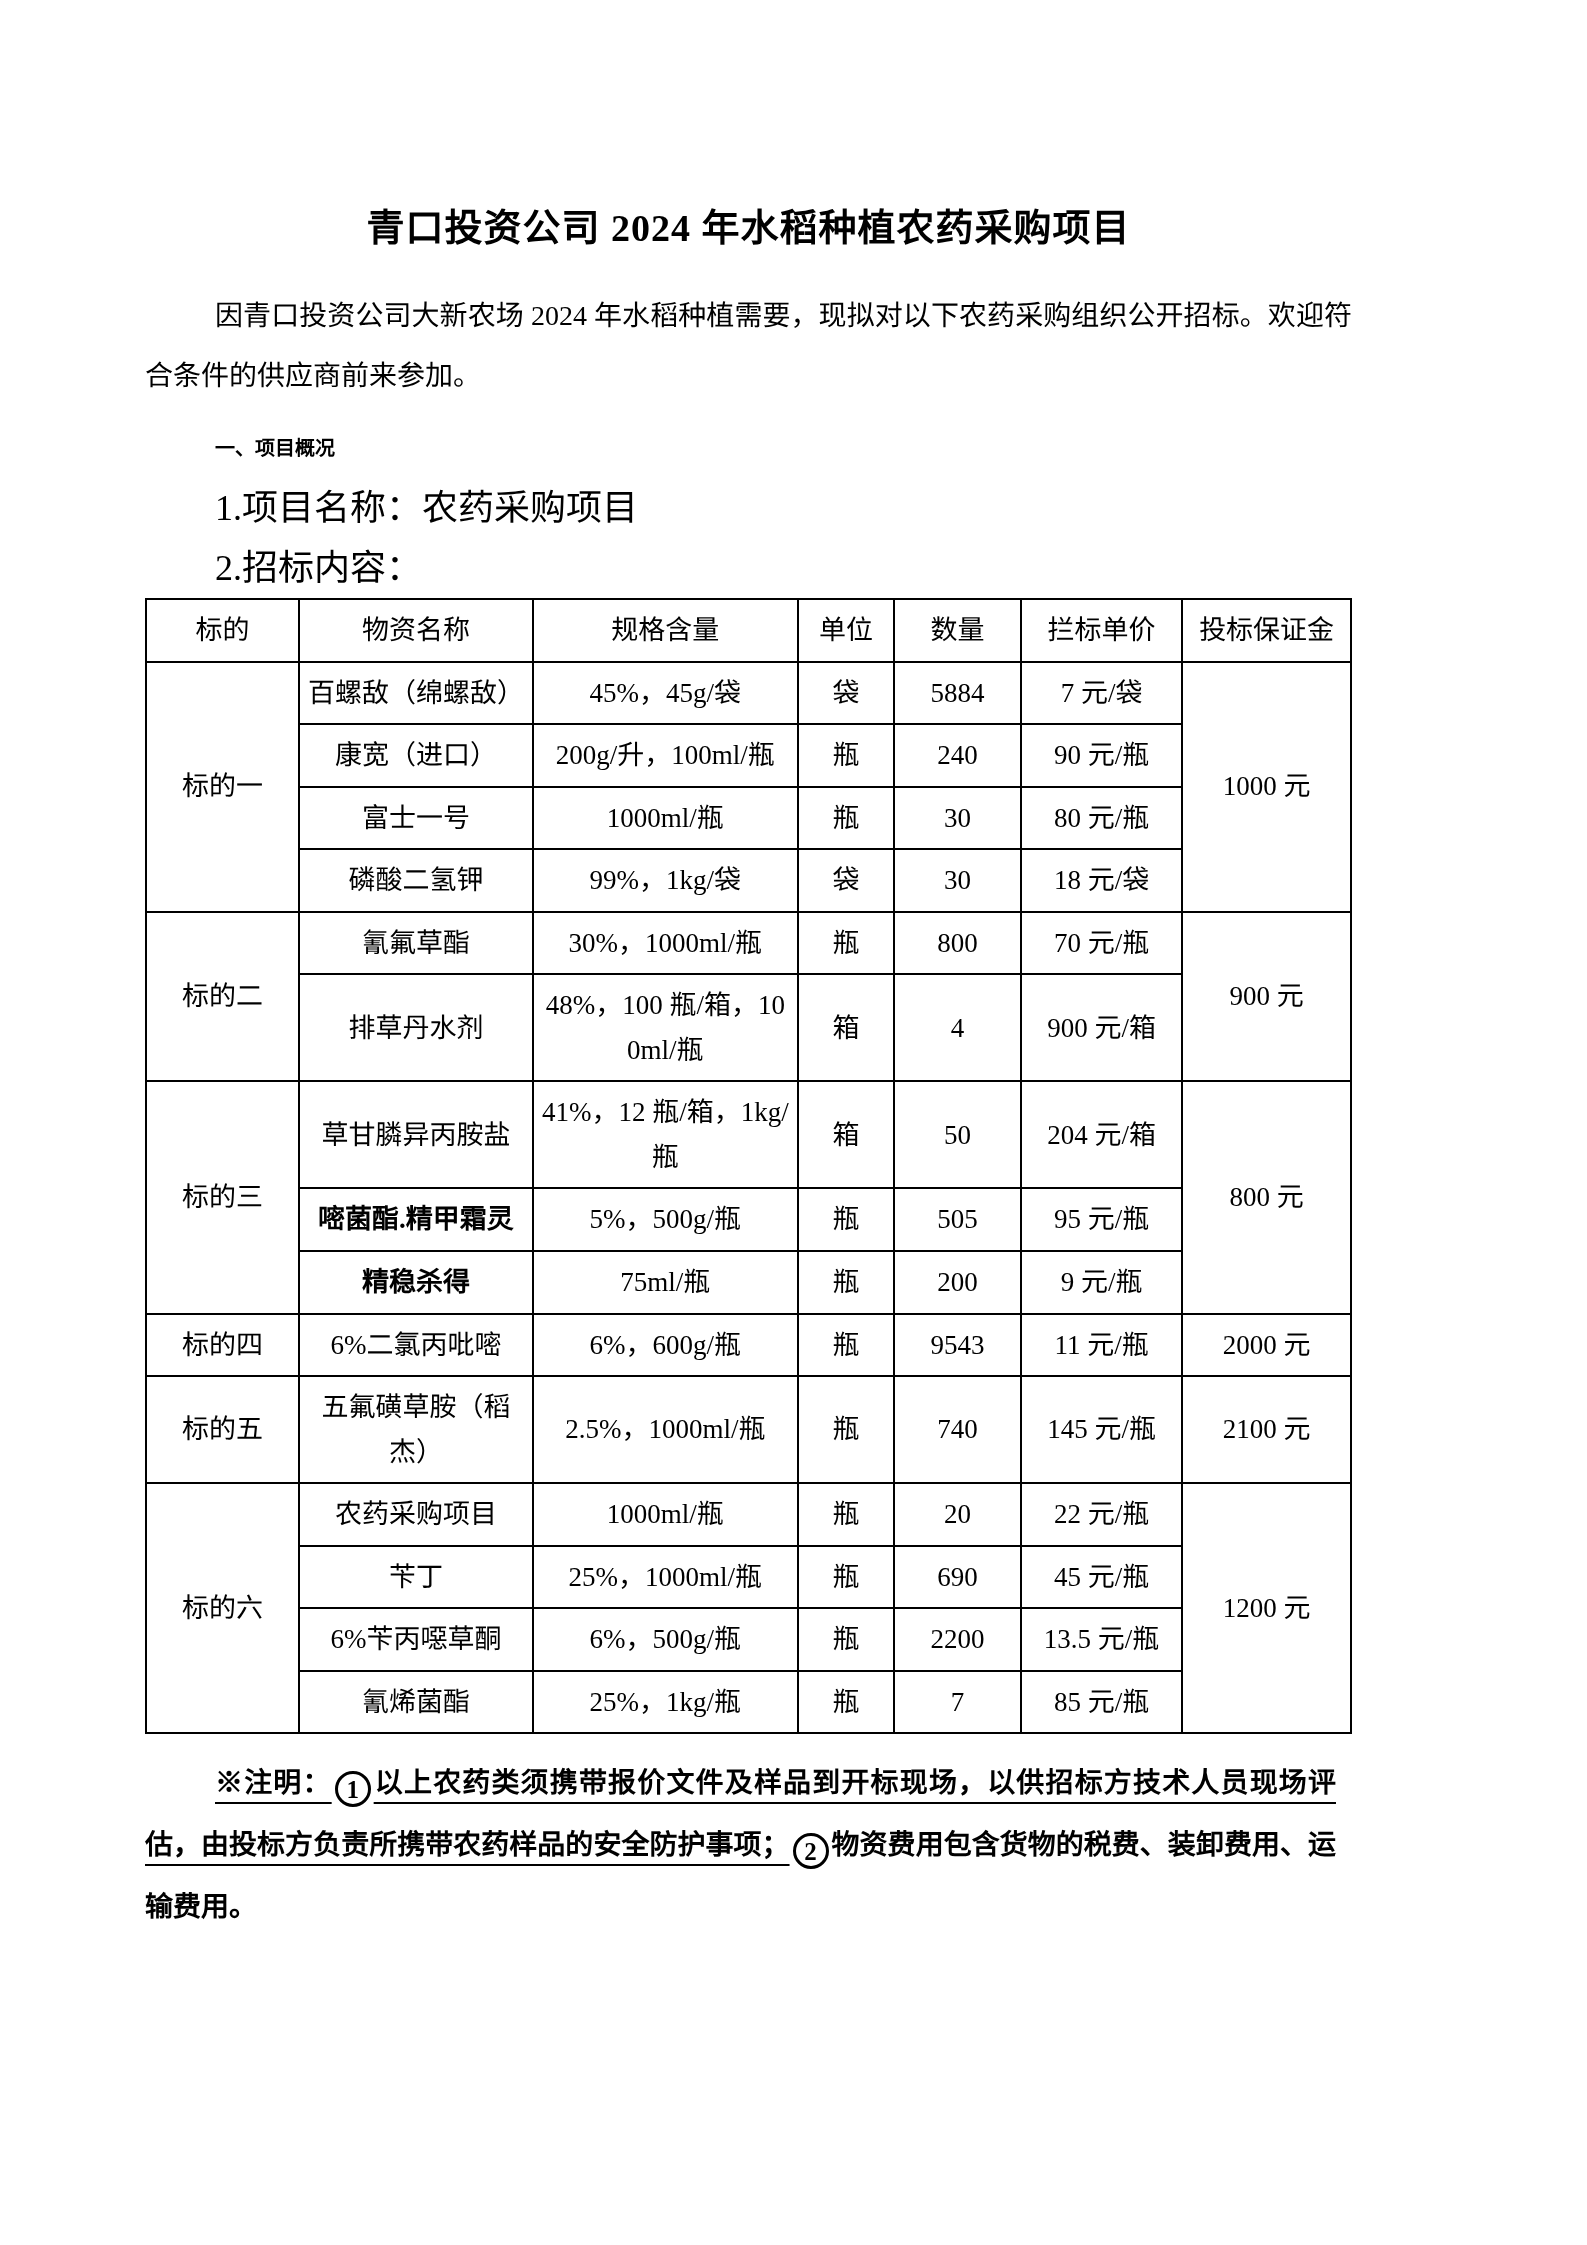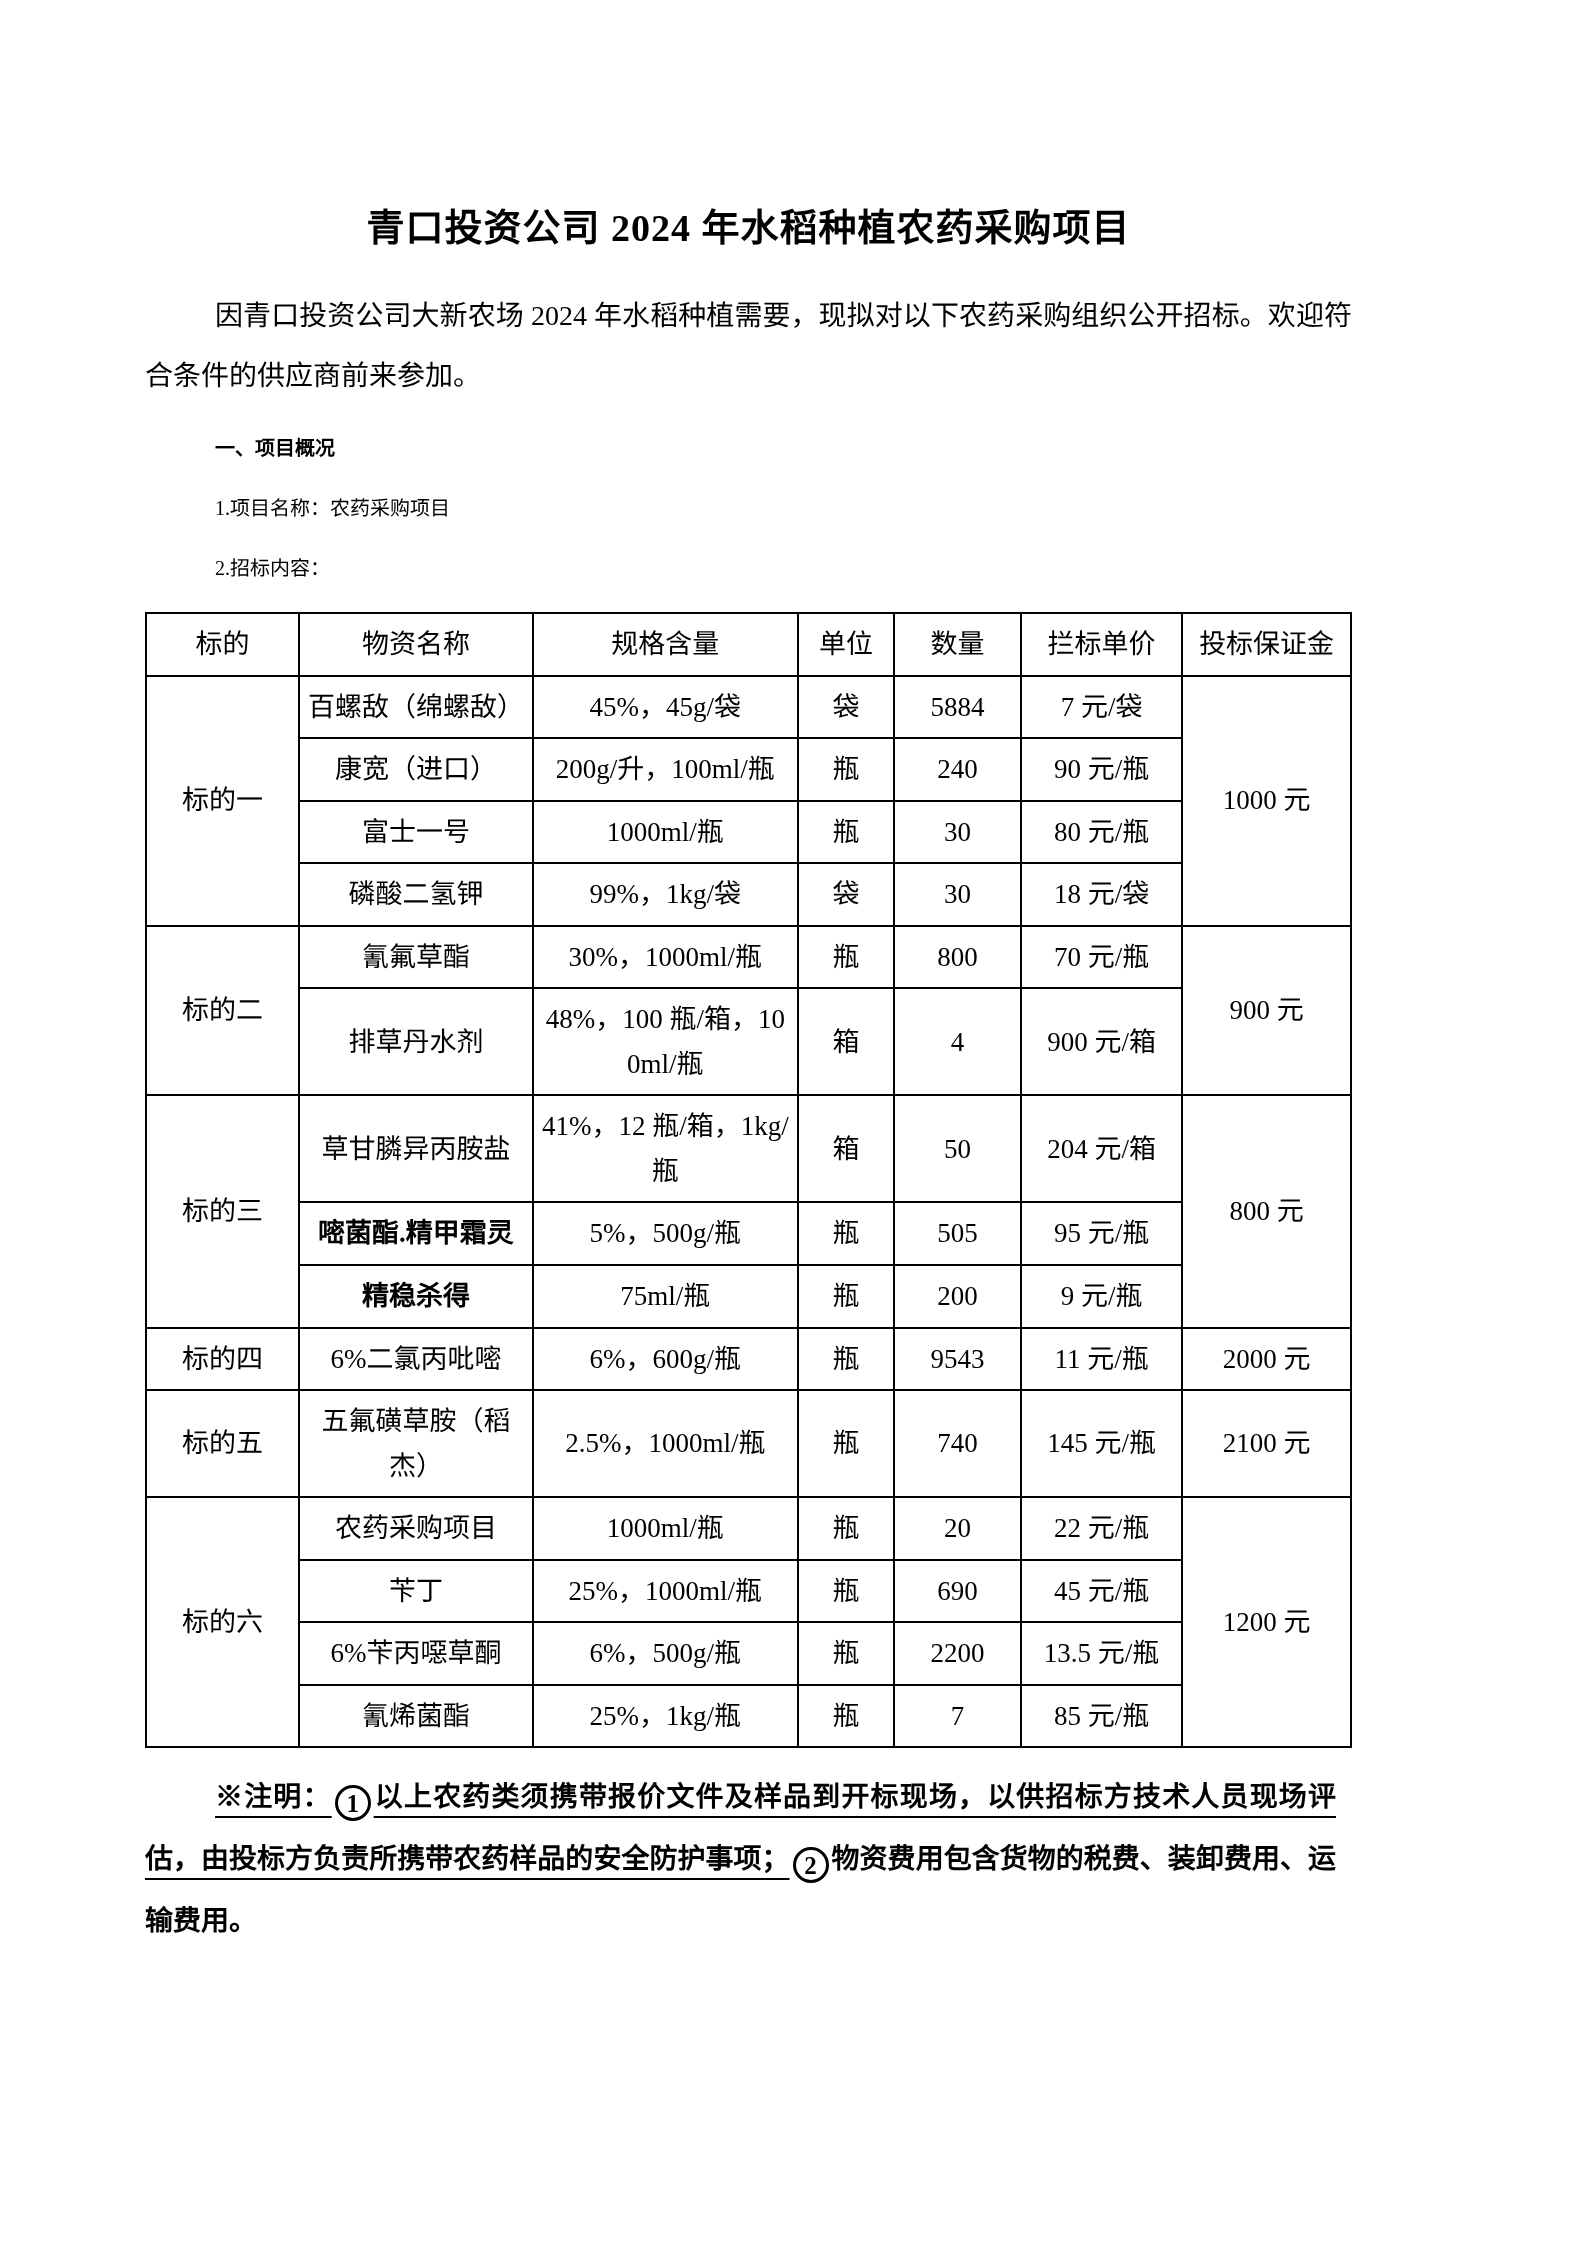--- a/index.html
+++ b/index.html
@@ -25,24 +25,24 @@
   }
   .para{
     font-size:28px;line-height:60px;margin:30px 0 0 0;
     text-align:justify;text-indent:70px;
   }
   .heading{
     font-size:20px;font-weight:bold;line-height:60px;
     margin:12px 0 0 0;text-indent:70px;
   }
   .item{
-    font-size:20px;line-height:60px;margin:0;text-indent:70px;
+    font-size:36px;line-height:60px;margin:0;text-indent:70px;
   }
   table.bid-table{
-    width:100%;border-collapse:collapse;margin-top:14px;
+    width:100%;border-collapse:collapse;
     table-layout:fixed;
   }
   table.bid-table th,
   table.bid-table td{
     border:2px solid #000;
     text-align:center;vertical-align:middle;
     font-size:27px;line-height:1.65;
     padding:8px 6px;height:62px;
     box-sizing:border-box;
     font-weight:normal;

